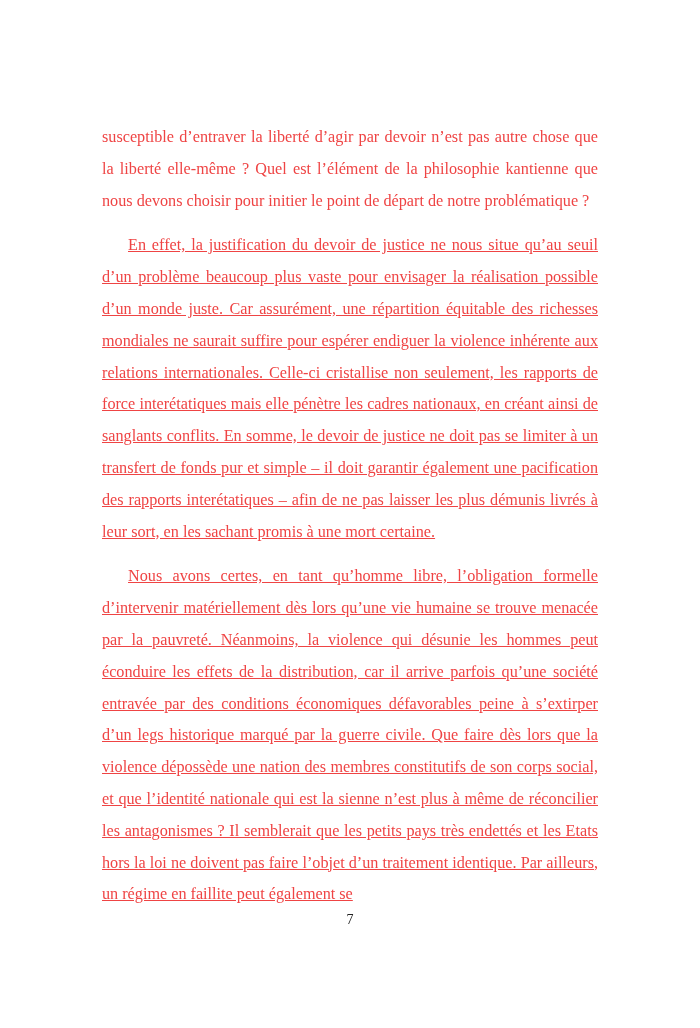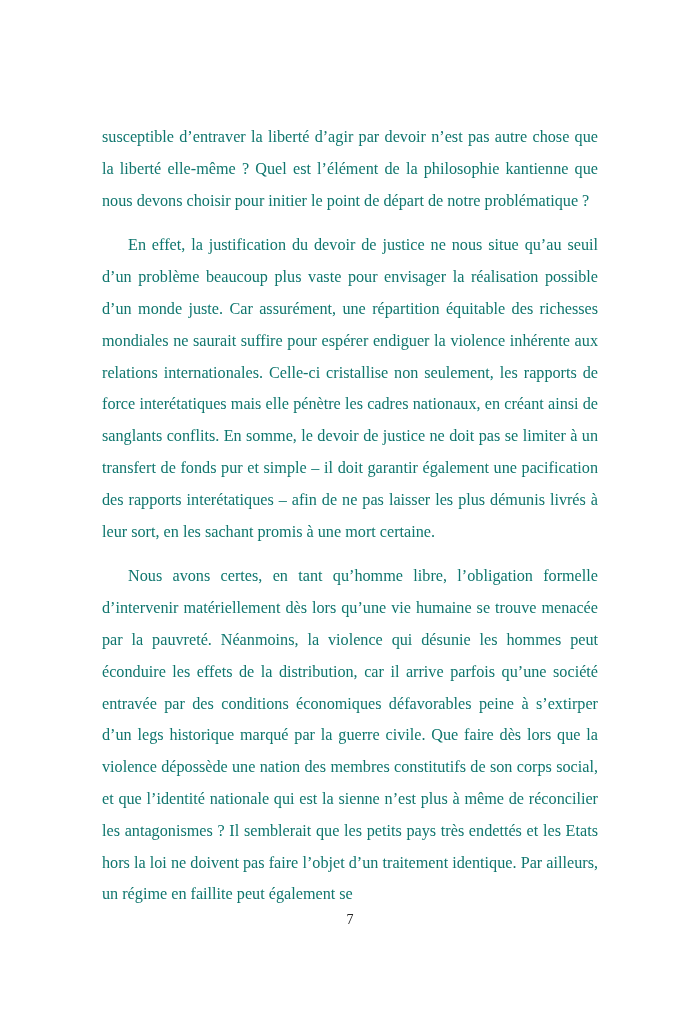--- a/index.html
+++ b/index.html
@@ -20,33 +20,34 @@
       height: 1028px;
       background: #ffffff;
     }
     .text-block {
       position: absolute;
       left: 102px;
       width: 496px;
       top: 122px;
       font-family: "Liberation Serif", "DejaVu Serif", serif;
       font-size: 16.2px;
-      color: #0f766e;
+      color: #ef4444;
     }
     .para {
       margin: 0;
       text-align: justify;
       line-height: 31.8px;
       hyphens: none;
     }
     .para.indent {
       text-indent: 26px;
     }
     .para + .para {
       margin-top: 13px;
+      text-decoration: underline;
     }
     .page-number {
       position: absolute;
       left: 0;
       width: 700px;
       top: 912px;
       text-align: center;
       font-family: "Liberation Serif", "DejaVu Serif", serif;
       font-size: 14px;
       color: #222;

